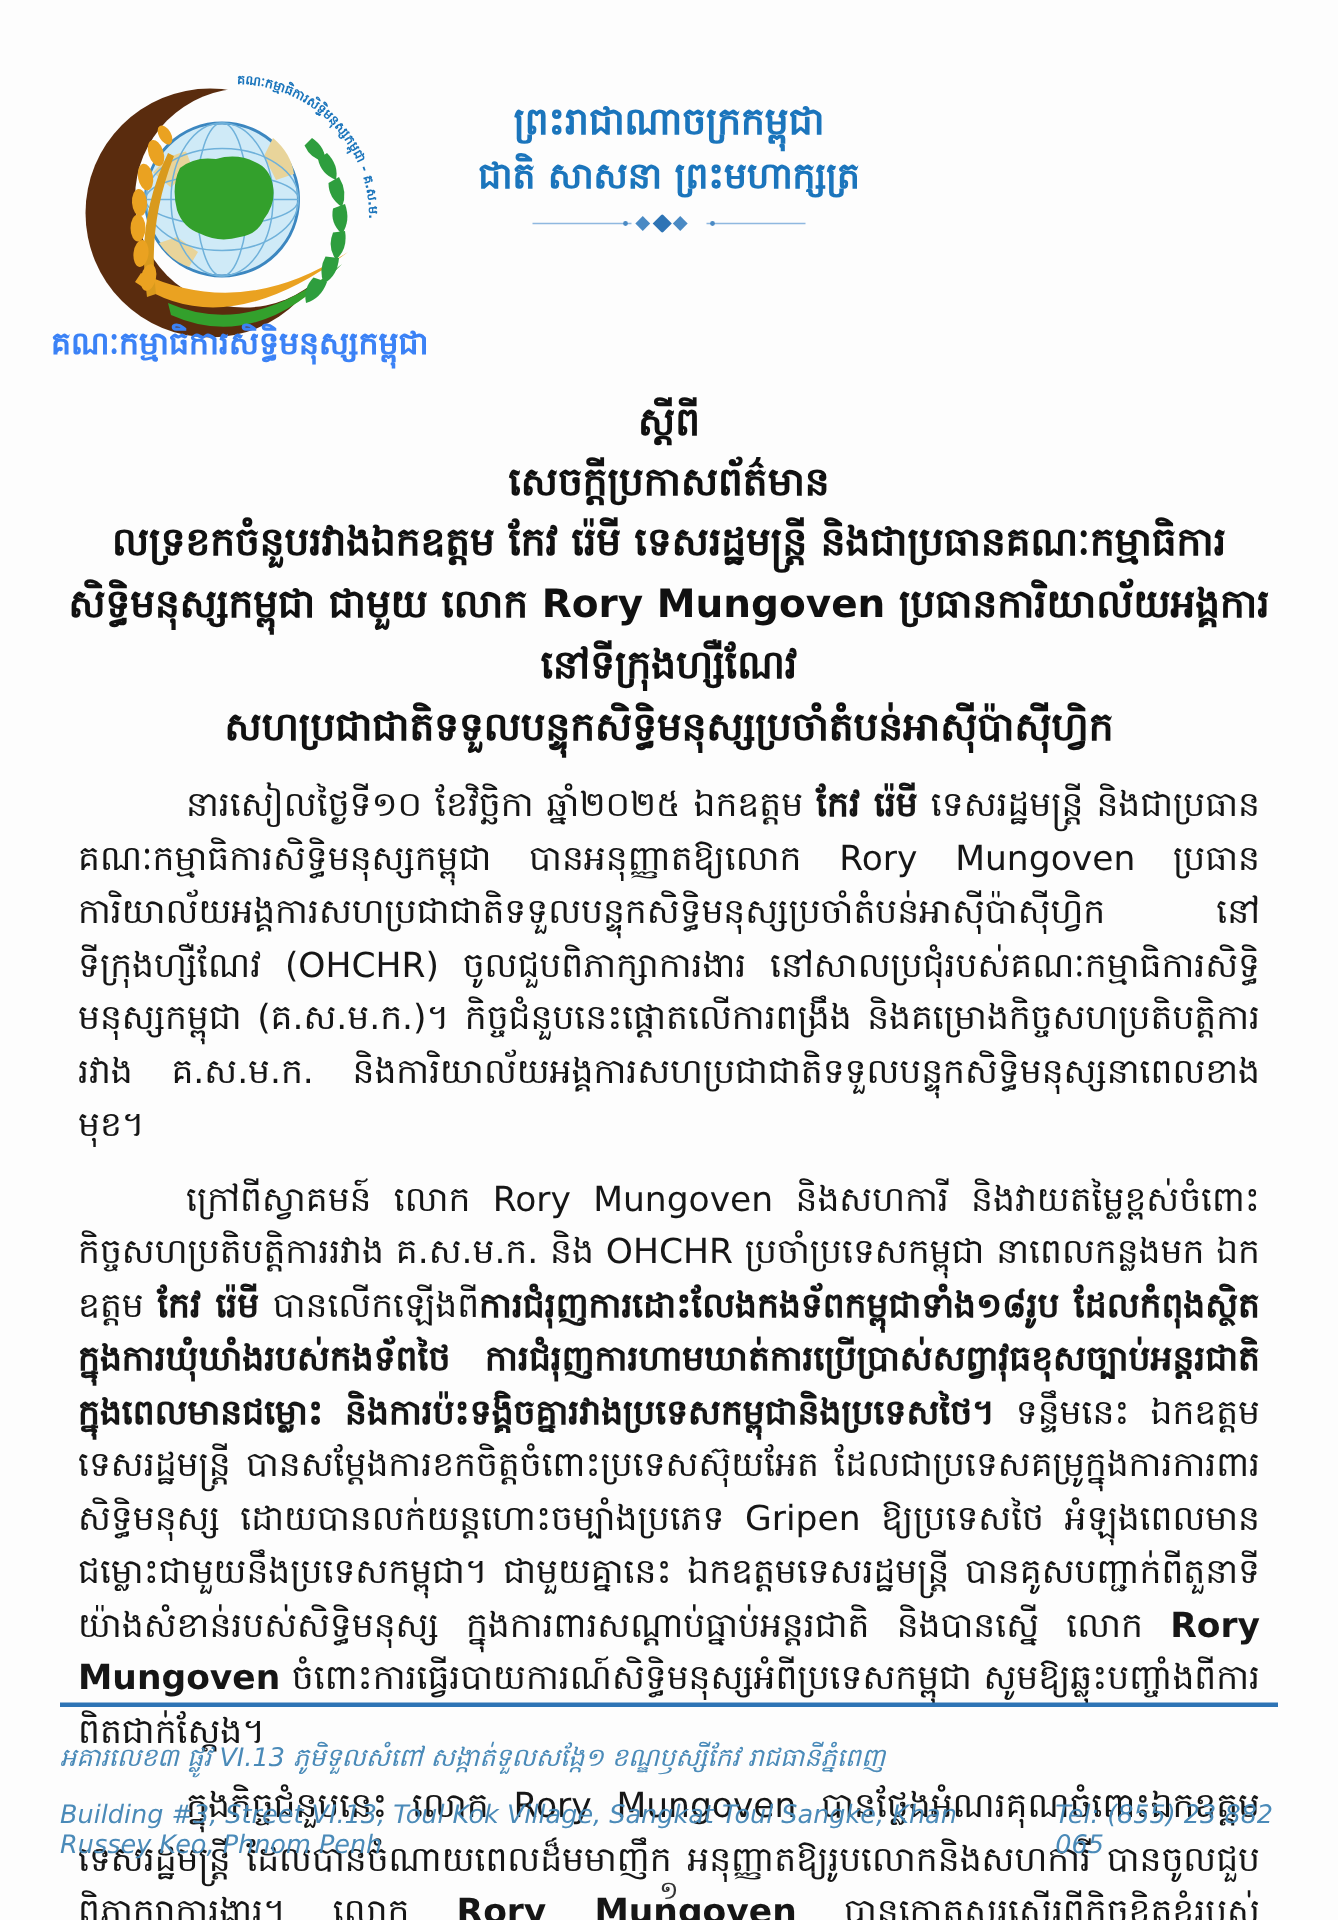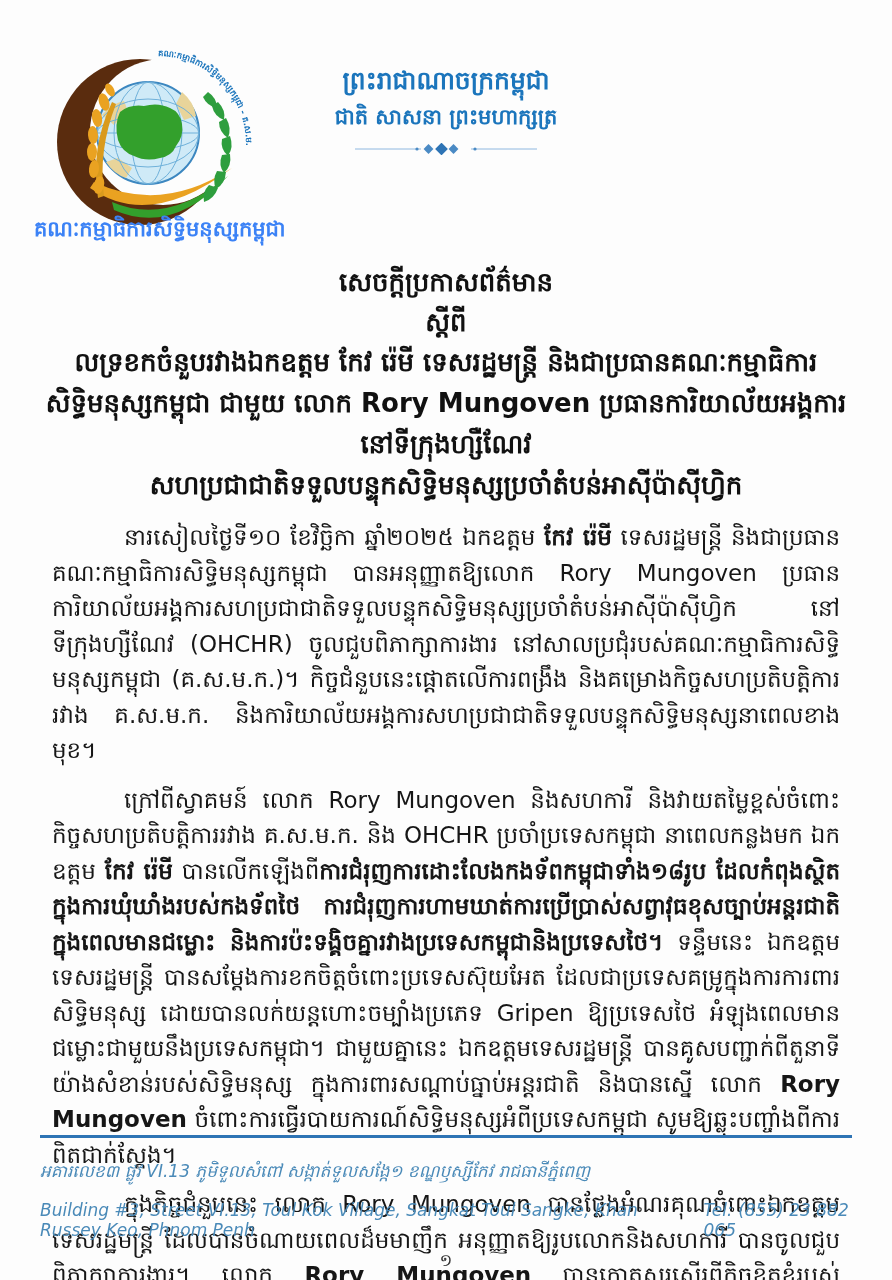--- a/index.html
+++ b/index.html
@@ -11,21 +11,21 @@
     font-family:"DejaVu Sans","Liberation Sans",sans-serif;
     color:#161616;
     overflow:hidden;
     box-sizing:border-box;
   }
   
   .header{position:relative;height:252px;}
   .logo{position:absolute;left:42px;top:50px;width:210px;height:185px;}
   .motto{padding-top:62px;text-align:center;color:#1b75bc;font-weight:bold;}
   .motto .kingdom{font-size:25px;line-height:37px;}
-  .motto .nation{font-size:21px;line-height:36px;}
+  .motto .nation{font-size:24px;line-height:36px;}
   .ornament{margin:8px auto 0 auto;width:190px;height:12px;display:block;}
   .org-name{
     position:absolute;left:34px;bottom:6px;
     color:#3b82f6;font-weight:bold;font-size:21px;
   }
   
   .title-block{text-align:center;font-weight:bold;color:#111;margin-top:10px;}
   .title-block .t-line{font-size:26px;line-height:40px;}
   .title-block .t-main{font-size:26px;line-height:41px;}
   
@@ -124,22 +124,22 @@
         <rect x="99" y="2.5" width="7" height="7" transform="rotate(45 102.5 6)" fill="#4a8ac4"></rect>
         <circle cx="66" cy="6" r="1.6" fill="#4a8ac4"></circle>
         <circle cx="124" cy="6" r="1.6" fill="#4a8ac4"></circle>
       </svg>
     </div>
 
     <div class="org-name">គណៈកម្មាធិការសិទ្ធិមនុស្សកម្ពុជា</div>
   </div>
 
   <div class="title-block">
+    <div class="t-line">ស្តីពី</div>
     <div class="t-line">សេចក្តីប្រកាសព័ត៌មាន</div>
-    <div class="t-line">ស្តីពី</div>
     <div class="t-main">លទ្រខកចំនួបរវាងឯកឧត្តម កែវ រ៉េមី ទេសរដ្ឋមន្ត្រី និងជាប្រធានគណៈកម្មាធិការ</div>
     <div class="t-main">សិទ្ធិមនុស្សកម្ពុជា ជាមួយ លោក Rory Mungoven ប្រធានការិយាល័យអង្គការ</div>
     <div class="t-main">នៅទីក្រុងហ្សឺណែវ</div>
     <div class="t-main">សហប្រជាជាតិទទួលបន្ទុកសិទ្ធិមនុស្សប្រចាំតំបន់អាស៊ីប៉ាស៊ីហ្វិក</div>
   </div>
 
   <div class="doc-body">
       <p class="para"><span>នារសៀលថ្ងៃទី១០ ខែវិច្ឆិកា ឆ្នាំ២០២៥ ឯកឧត្តម </span><span class="bold">កែវ រ៉េមី</span><span> ទេសរដ្ឋមន្ត្រី និងជាប្រធានគណៈកម្មាធិការសិទ្ធិមនុស្សកម្ពុជា បានអនុញ្ញាតឱ្យលោក Rory Mungoven ប្រធានការិយាល័យអង្គការសហប្រជាជាតិទទួលបន្ទុកសិទ្ធិមនុស្សប្រចាំតំបន់អាស៊ីប៉ាស៊ីហ្វិក នៅទីក្រុងហ្សឺណែវ (OHCHR) ចូលជួបពិភាក្សាការងារ នៅសាលប្រជុំរបស់គណៈកម្មាធិការសិទ្ធិមនុស្សកម្ពុជា (គ.ស.ម.ក.)។ កិច្ចជំនួបនេះផ្តោតលើការពង្រឹង និងគម្រោងកិច្ចសហប្រតិបត្តិការរវាង គ.ស.ម.ក. និងការិយាល័យអង្គការសហប្រជាជាតិទទួលបន្ទុកសិទ្ធិមនុស្សនាពេលខាងមុខ។</span></p>
       <p class="para"><span>ក្រៅពីស្វាគមន៍ លោក Rory Mungoven និងសហការី និងវាយតម្លៃខ្ពស់ចំពោះកិច្ចសហប្រតិបត្តិការរវាង គ.ស.ម.ក. និង OHCHR ប្រចាំប្រទេសកម្ពុជា នាពេលកន្លងមក ឯកឧត្តម </span><span class="bold">កែវ រ៉េមី</span><span> បានលើកឡើងពី</span><span class="bold">ការជំរុញការដោះលែងកងទ័ពកម្ពុជាទាំង១៨រូប ដែលកំពុងស្ថិតក្នុងការឃុំឃាំងរបស់កងទ័ពថៃ ការជំរុញការហាមឃាត់ការប្រើប្រាស់សព្វាវុធខុសច្បាប់អន្តរជាតិក្នុងពេលមានជម្លោះ និងការប៉ះទង្គិចគ្នារវាងប្រទេសកម្ពុជានិងប្រទេសថៃ។</span><span> ទន្ទឹមនេះ ឯកឧត្តមទេសរដ្ឋមន្ត្រី បានសម្តែងការខកចិត្តចំពោះប្រទេសស៊ុយអែត ដែលជាប្រទេសគម្រូក្នុងការការពារសិទ្ធិមនុស្ស ដោយបានលក់យន្តហោះចម្បាំងប្រភេទ Gripen ឱ្យប្រទេសថៃ អំឡុងពេលមានជម្លោះជាមួយនឹងប្រទេសកម្ពុជា។ ជាមួយគ្នានេះ ឯកឧត្តមទេសរដ្ឋមន្ត្រី បានគូសបញ្ជាក់ពីតួនាទីយ៉ាងសំខាន់របស់សិទ្ធិមនុស្ស ក្នុងការពារសណ្តាប់ធ្នាប់អន្តរជាតិ និងបានស្នើ លោក </span><span class="bold">Rory Mungoven</span><span> ចំពោះការធ្វើរបាយការណ៍សិទ្ធិមនុស្សអំពីប្រទេសកម្ពុជា សូមឱ្យឆ្លុះបញ្ចាំងពីការពិតជាក់ស្តែង។</span></p>
       <p class="para"><span>ក្នុងកិច្ចជំនួបនេះ លោក Rory Mungoven បានថ្លែងអំណរគុណចំពោះឯកឧត្តមទេសរដ្ឋមន្ត្រី ដែលបានចំណាយពេលដ៏មមាញឹក អនុញ្ញាតឱ្យរូបលោកនិងសហការី បានចូលជួបពិភាក្សាការងារ។ លោក </span><span class="bold">Rory Mungoven</span><span> បានកោតសរសើរពីកិច្ចខិតខំរបស់ គ.ស.ម.ក. ក្នុងការបង្ហាញពីសារៈសំខាន់នៃសិទ្ធិមនុស្សក្នុងការការពារសណ្តាប់ធ្នាប់អន្តរជាតិ និងការលើកកម្ពស់សិទ្ធិអ្នកស្រឡាញ់ភេទដូចគ្នា។</span></p>

